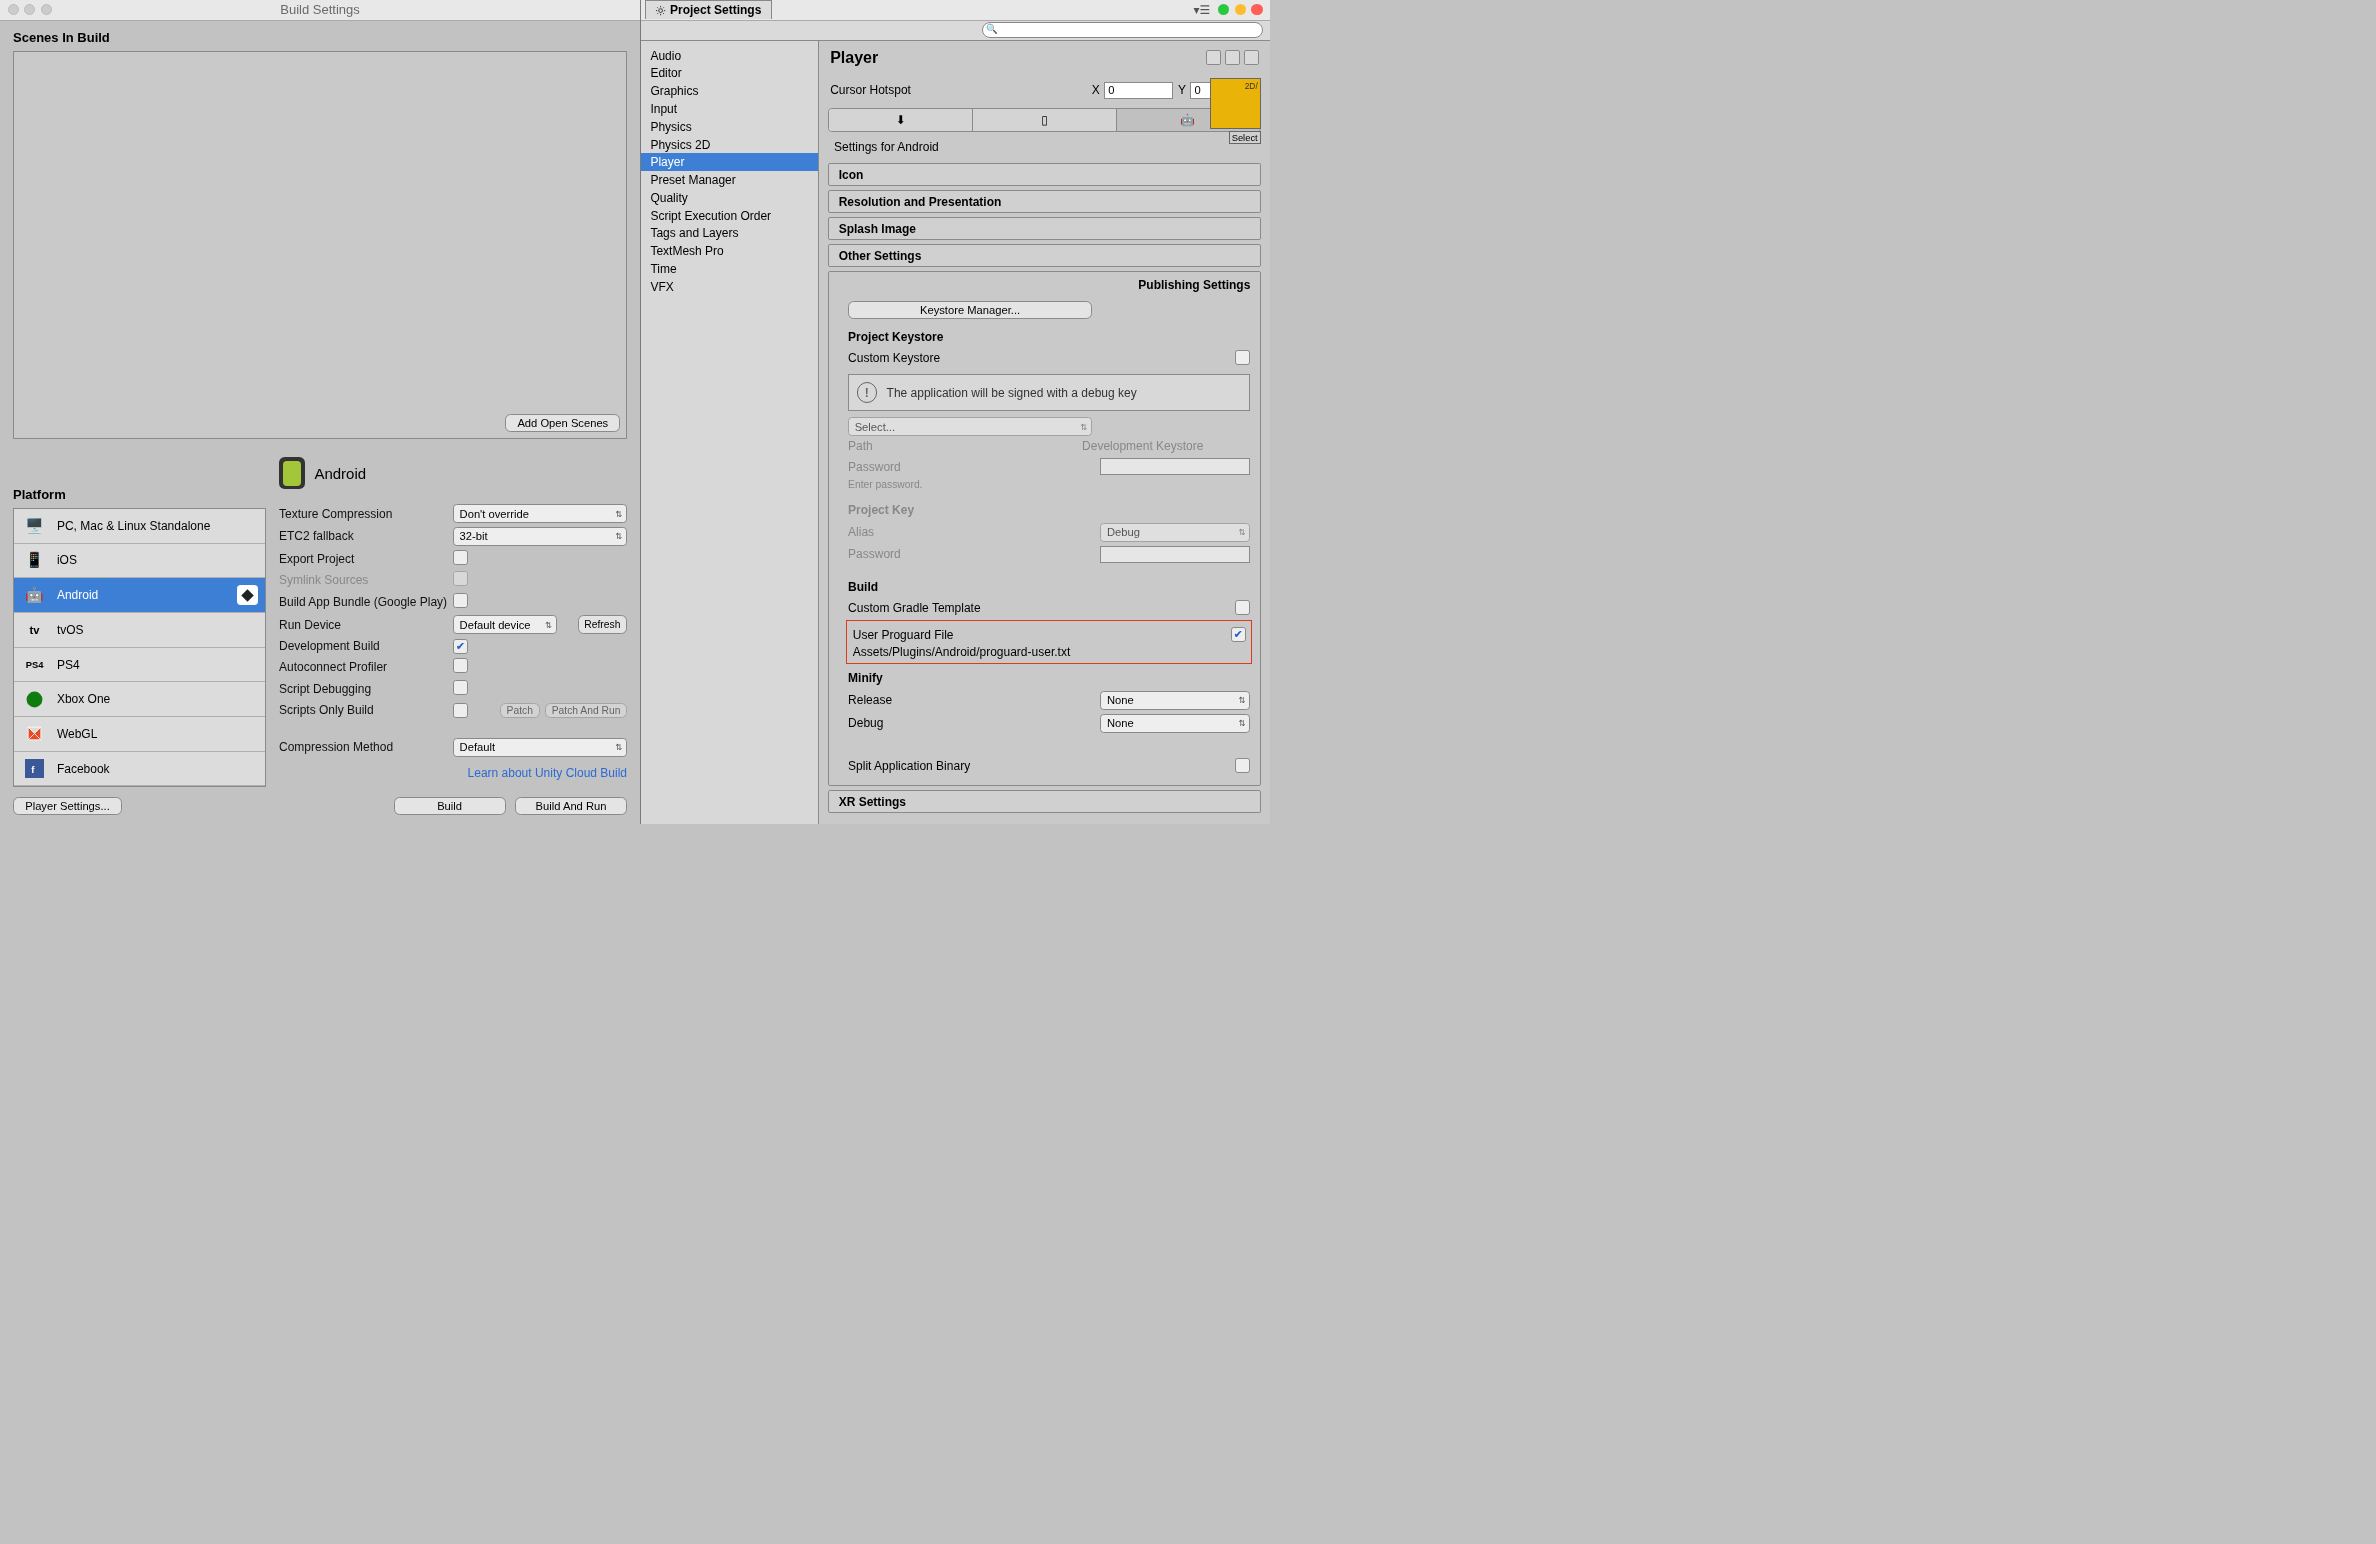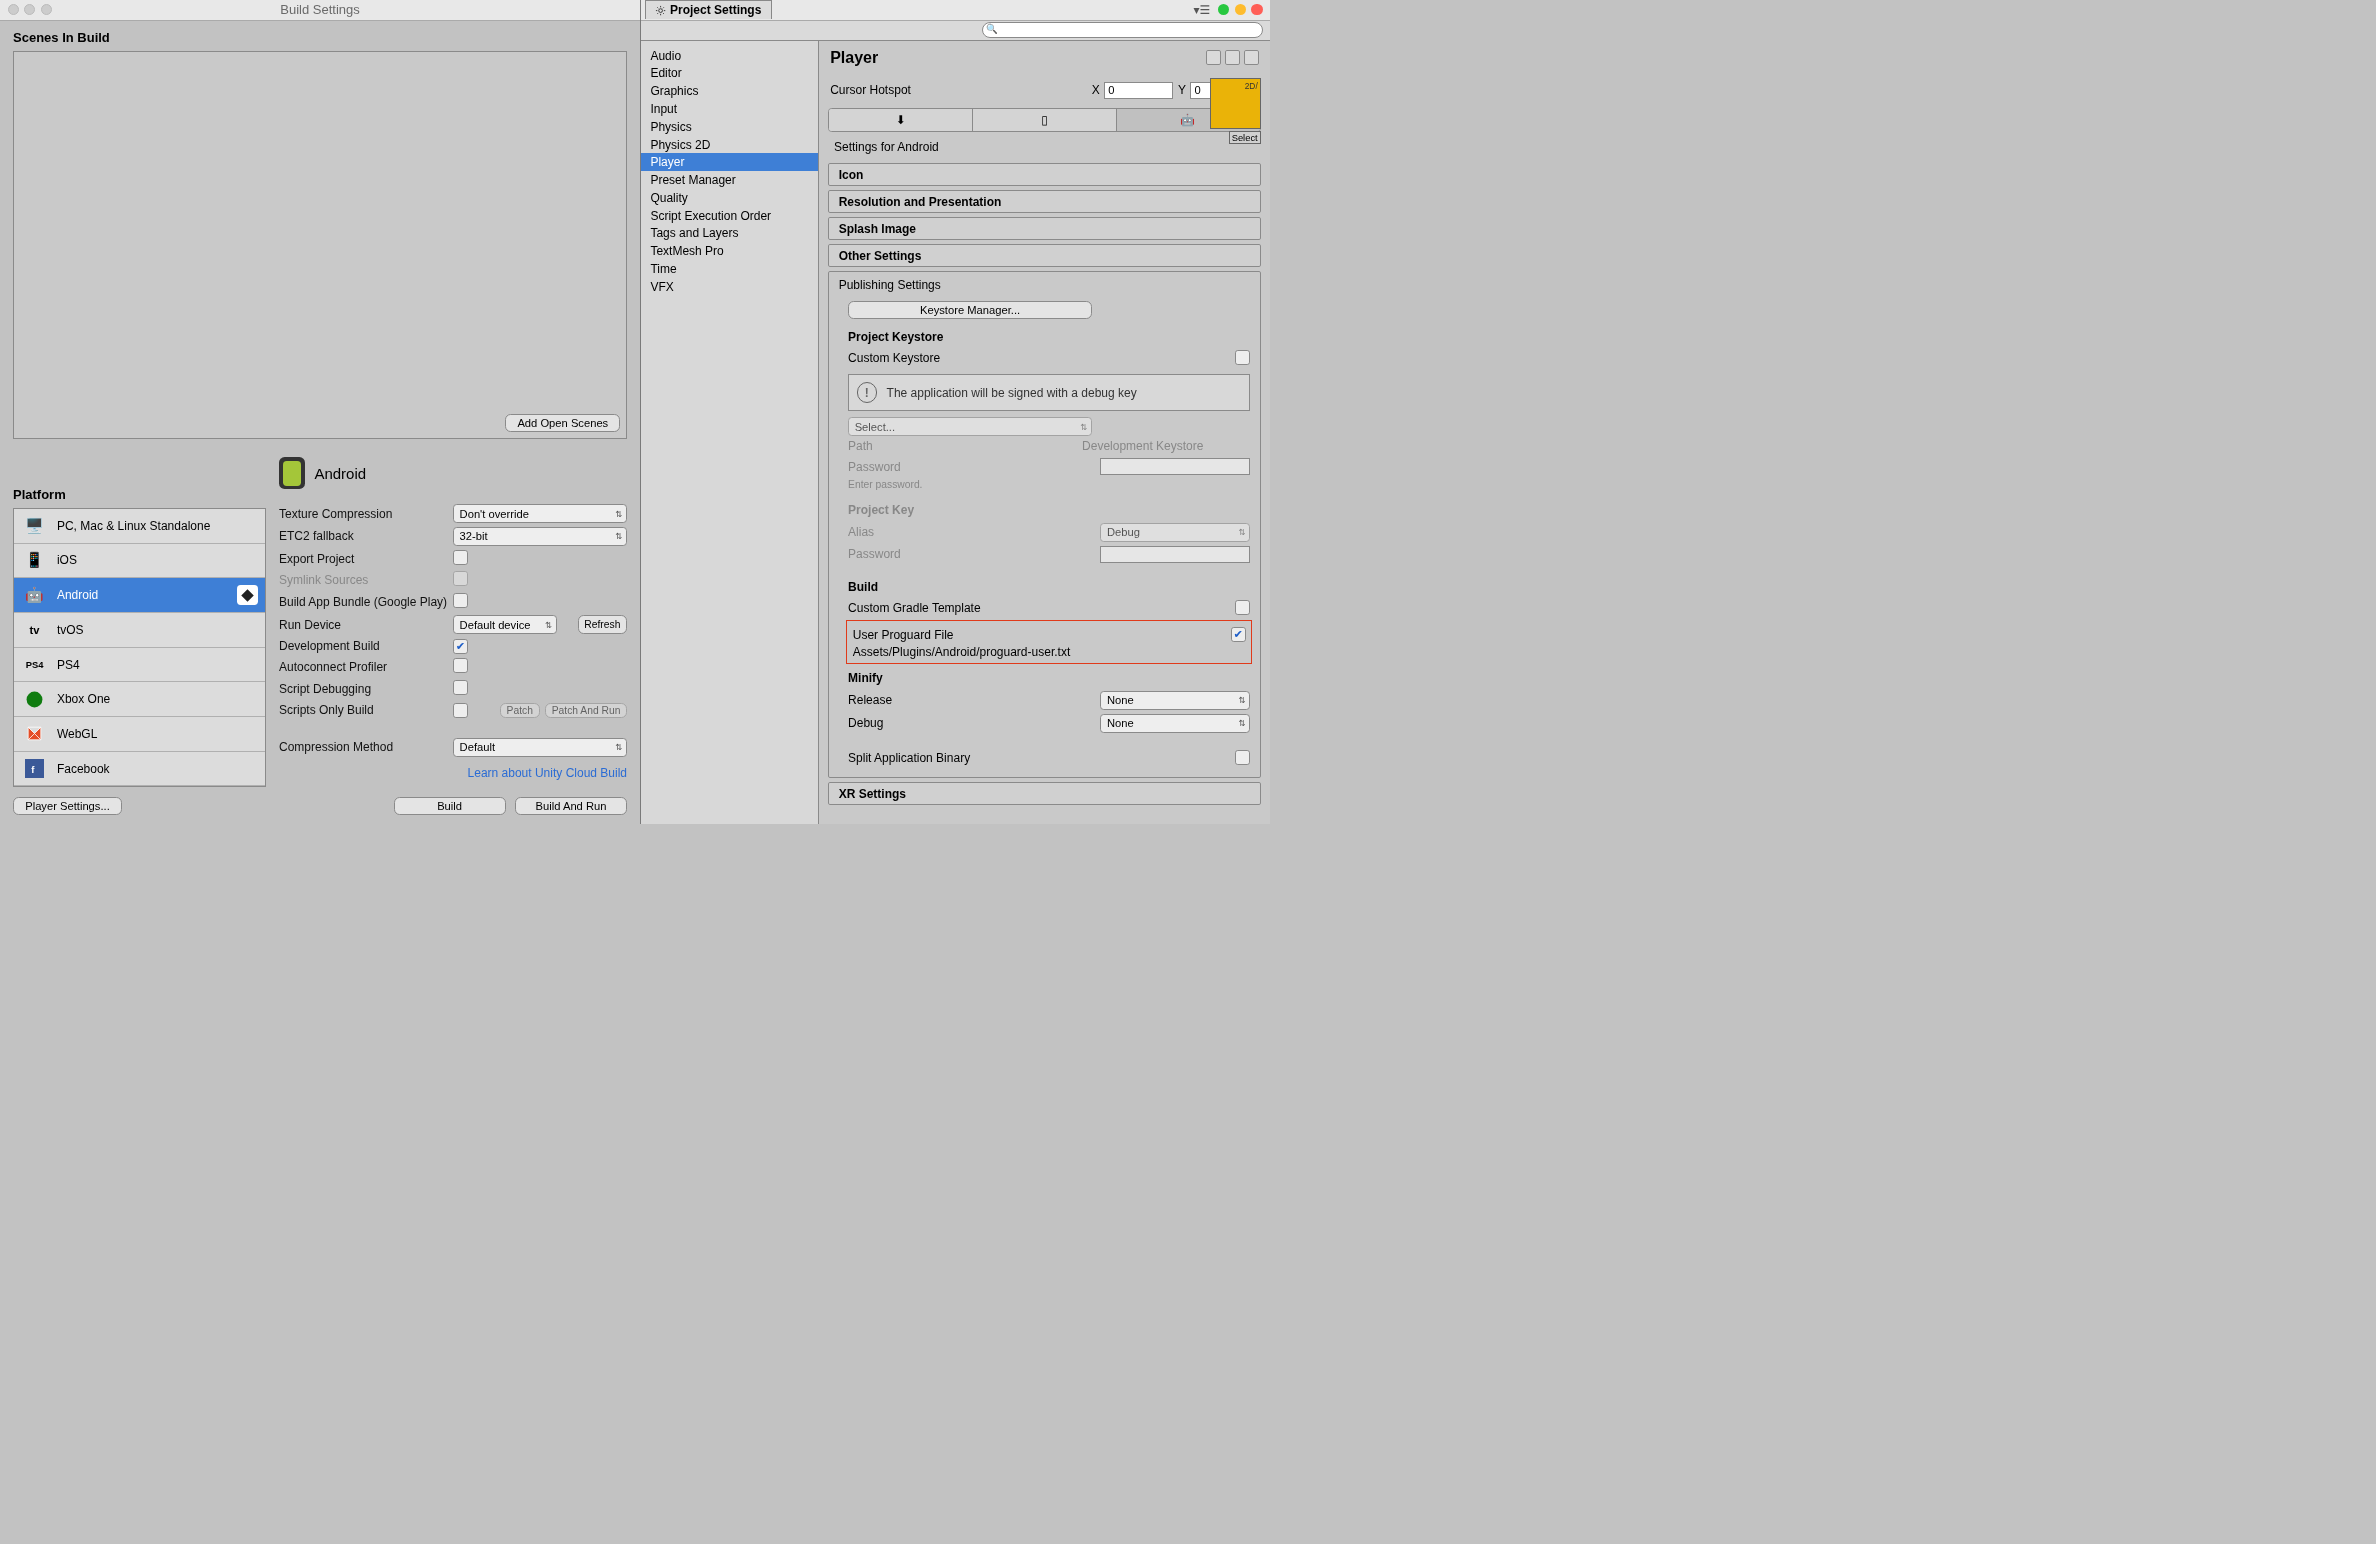--- a/index.html
+++ b/index.html
@@ -71,21 +71,21 @@
 .cursor-row { display: flex; align-items: center; padding: 7.5px 5.6px 9.4px; gap: 5.6px; }
 .cursor-row .clabel { flex: 1; }
 .xyfield { display: flex; align-items: center; gap: 3.7px; }
 .xyfield input { width: 69px; height: 17px; border: 0.9px solid #8a8a8a; padding: 0 3.7px; font-size: 11.2px; }
 .platform-tabs { display: flex; height: 24px; border: 0.9px solid #8a8a8a; border-radius: 3.7px; overflow: hidden; margin: 0 3.7px 5.6px; }
 .ptab { flex: 1; display: flex; align-items: center; justify-content: center; background: #d4d4d4; border-right: 0.9px solid #8a8a8a; }
 .ptab:last-child { border-right: none; }
 .ptab.active { background: #c0c0c0; }
 .section-hdr { background: #d0d0d0; border: 0.9px solid #8a8a8a; padding: 3.7px 9.4px; font-weight: bold; margin: 3.7px; border-radius: 1.9px; }
 .section-open { background: #c9c9c9; border: 0.9px solid #8a8a8a; padding: 5.6px 9.4px; margin: 3.7px; border-radius: 1.9px; }
-.section-open .shdr { font-weight: normal; }
+.section-open .shdr { font-weight: bold; text-align: right; }
 .inner-pad { padding: 3.7px 0 3.7px 9.4px; }
 .info-box { border: 0.9px solid #8a8a8a; background: #d8d8d8; padding: 7.5px; display: flex; align-items: center; gap: 9.4px; margin: 5.6px 0; font-size: 11.2px; color: #333; }
 .info-box .iicon { width: 20.6px; height: 20.6px; border: 1.9px solid #666; border-radius: 50%; display: flex; align-items: center; justify-content: center; font-weight: bold; color: #666; }
 .field-row { display: flex; align-items: center; padding: 1.9px 0; min-height: 20.6px; }
 .field-row .flabel { width: 234px; }
 .field-row .flabel.muted { color: #888; }
 .field-row .fcontrol { flex: 1; display: flex; justify-content: flex-end; }
 .text-input { width: 150px; height: 17px; border: 0.9px solid #8a8a8a; background: #e6e6e6; }
 .mini-select { width: 150px; }
 .dd-wide { width: 244px; }
@@ -392,21 +392,21 @@
        <span class="fcontrol">
                   <span class="mini-select">None</span>
                 </span>
       </div>
       <div class="field-row">
        <span class="flabel">Debug</span>
        <span class="fcontrol">
                   <span class="mini-select">None</span>
                 </span>
       </div>
-      <div class="field-row" style="margin-top:13px;">
+      <div class="field-row" style="margin-top:21px;">
        <span class="flabel">Split Application Binary</span>
        <span class="fcontrol">
                   <span class="chk"></span>
                 </span>
       </div>
      </div>
     </div>
 
     <div class="section-hdr">XR Settings</div>
    </div>

